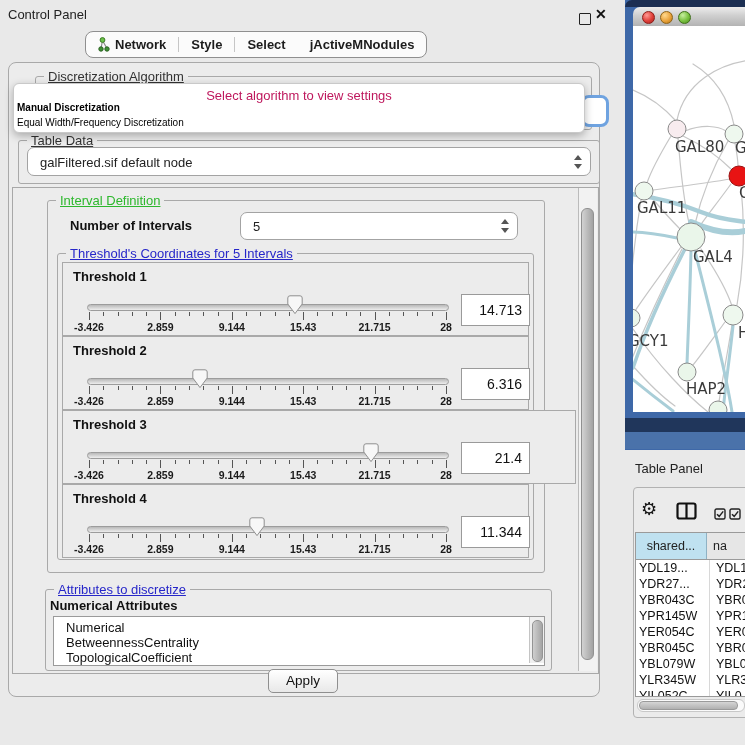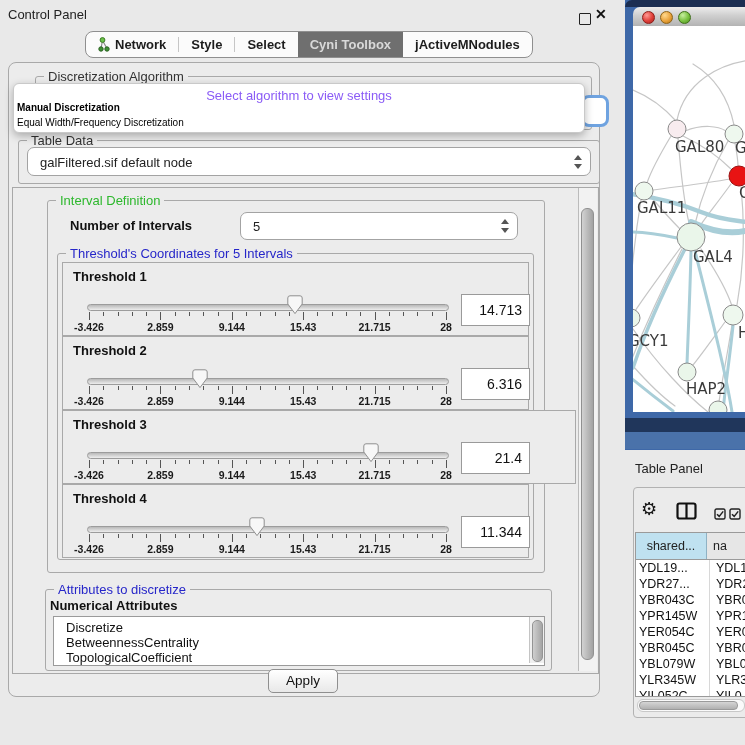--- a/index.html
+++ b/index.html
@@ -16,31 +16,31 @@
   .tabbar{left:85px;top:31px;height:25px;display:inline-flex;background:#fbfbfb;
           border:1px solid #8f8f8f;border-radius:8px;overflow:hidden;align-items:stretch;}
   .tab{display:flex;align-items:center;gap:5px;padding:0 12px;font-size:13px;font-weight:700;color:#1c1c1c;white-space:nowrap;}
   .tab.sel{background:#6f6f6f;color:#d9d9d9;}
   .sep{width:1px;background:#c6c6c6;margin:5px 0;}
 
   .outer-panel{left:8px;top:62px;width:590px;height:633px;background:#ececec;
                border:1px solid #a9a9a9;border-radius:8px;}
 
   .group{border:1px solid #a9a9a9;border-radius:3px;}
-  .group-label{position:absolute;top:-8px;left:8px;background:#ececec;padding:0 4px;font-size:13px;}
+  .group-label{position:absolute;top:-8px;left:8px;background:#ececec;padding:0 4px;font-size:13px;text-decoration:underline;}
   .glabel-dark{color:#333;}
   .glabel-green{color:#2db82d;}
   .glabel-blue{color:#2626c9;}
 
   .focus-ring{left:581px;top:95px;width:22px;height:26px;background:#fff;
               border:3px solid #6fa3e0;border-radius:8px;}
 
   .popup{left:13px;top:83px;width:570px;height:48px;background:#fff;border:1px solid #c9c9c9;
          border-radius:6px;box-shadow:0 3px 8px rgba(0,0,0,.28);z-index:30;}
-  .popup .hint{position:absolute;top:4px;left:0;right:0;text-align:center;color:#8b5cf6;font-size:13px;}
+  .popup .hint{position:absolute;top:4px;left:0;right:0;text-align:center;color:#be185d;font-size:13px;}
   .popup .opt{position:absolute;left:3px;right:3px;height:14px;font-size:10px;color:#000000;white-space:nowrap;}
   .popup .opt.b{font-weight:700;}
 
   .combo{background:#fff;border:1px solid #a3a3a3;border-radius:7px;font-size:13px;color:#222;}
   .combo .cv{position:absolute;left:12px;top:50%;transform:translateY(-50%);white-space:nowrap;}
   .spin{position:absolute;right:9px;top:50%;transform:translateY(-50%);width:7px;height:14px;}
   .spin::before{content:"";position:absolute;left:0;top:0;border-left:4px solid transparent;
     border-right:4px solid transparent;border-bottom:5px solid #555;}
   .spin::after{content:"";position:absolute;left:0;bottom:0;border-left:4px solid transparent;
     border-right:4px solid transparent;border-top:5px solid #555;}
@@ -130,23 +130,20 @@
         </svg>
         <span>Network</span>
       </div>
       <div class="sep"></div>
       <div class="tab">
         <span>Style</span>
       </div>
       <div class="sep"></div>
       <div class="tab">
         <span>Select</span>
-      </div>
-      <div class="tab sel">
-        <span>Cyni Toolbox</span>
       </div>
       <div class="tab">
         <span>jActiveMNodules</span>
       </div>
     </div>
 
   <div class="abs outer-panel"></div>
 
   <div class="abs group" style="left:35px;top:76px;width:555px;height:52px;">
     <span class="group-label glabel-dark">Discretization Algorithm</span>
@@ -371,21 +368,21 @@
         <div class="th-value">11.344</div>
       </div>
     </div>
 
   <div class="abs group" style="left:45px;top:589px;width:505px;height:80px;">
     <span class="group-label glabel-blue">Attributes to discretize</span>
   </div>
   <div class="abs" style="left:50px;top:598px;font-size:13px;font-weight:700;color:#111;">Numerical Attributes</div>
   <div class="abs attr-list">
     <div id="attr-items" style="padding-top:3px;">
-        <div class="attr-item">Discretize</div>
+        <div class="attr-item">Numerical</div>
         <div class="attr-item">BetweennessCentrality</div>
         <div class="attr-item">TopologicalCoefficient</div>
       </div>
   </div>
   <div class="abs lsb-track"></div>
   <div class="abs lsb-thumb"></div>
 
   <div class="abs apply-btn">Apply</div>
 
 

